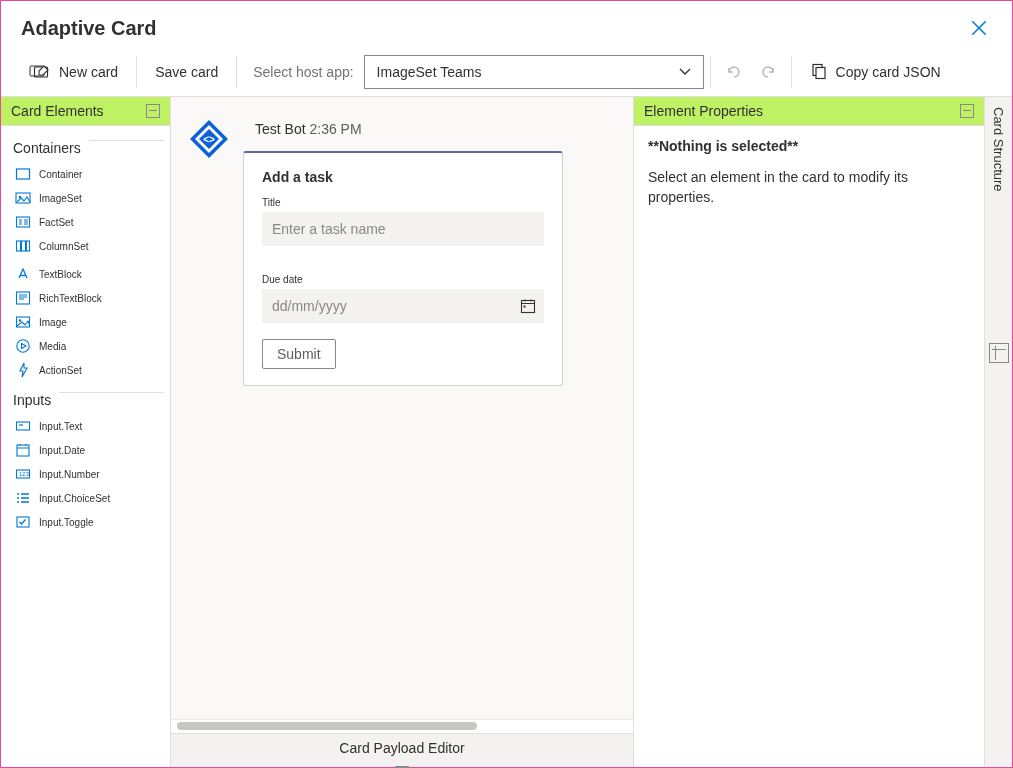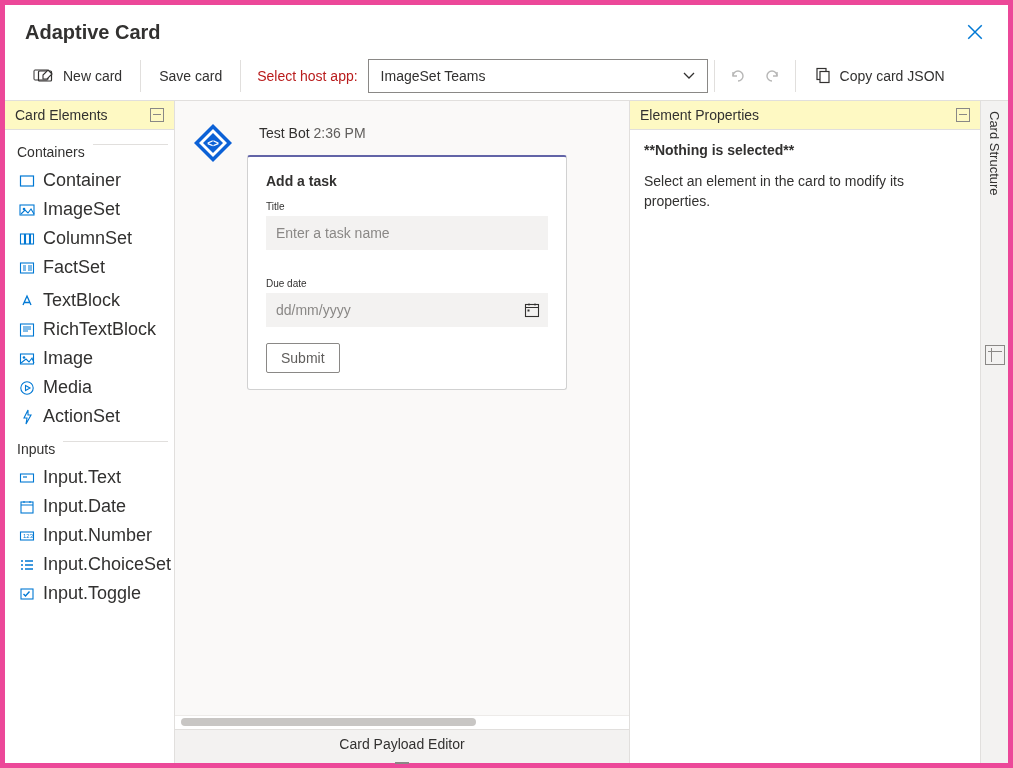--- a/index.html
+++ b/index.html
@@ -5,52 +5,52 @@
   * { box-sizing: border-box; margin: 0; padding: 0; }
   body {
     font-family: "Segoe UI", -apple-system, BlinkMacSystemFont, sans-serif;
     font-size: 14px;
     color: #323130;
     background: #fff;
     width: 1013px;
     height: 768px;
     overflow: hidden;
   }
-  .app { display:flex; flex-direction:column; height:100%; border:5px solid #ec4899; }
+  .app { display:flex; flex-direction:column; height:100%; border:1px solid #ec4899; }
 
   .titlebar { display:flex; align-items:center; justify-content:space-between; padding:10px 16px 2px 20px; }
   .title { font-size:20px; font-weight:700; }
 
   .toolbar { display:flex; align-items:center; gap:0; border-bottom:1px solid #e1dfdd; padding:6px 6px 6px 16px; height:50px; }
   .tool-btn { display:flex; align-items:center; gap:8px; padding:6px 12px; background:transparent; border:none; cursor:pointer; font-size:14px; color:#323130; }
   .tool-sep { width:1px; height:32px; background:#e1dfdd; margin:0 6px; }
-  .host-label { padding:0 10px; color:#b91c1c; }
+  .host-label { padding:0 10px; color:#737373; }
   .host-select { width:340px; height:34px; border:1px solid #8a8886; display:flex; align-items:center; justify-content:space-between; padding:0 12px; cursor:pointer; background:#fff; }
   .chev { width:12px; height:12px; }
 
   .iconbtn { width:34px; height:34px; display:flex; align-items:center; justify-content:center; border:none; background:transparent; cursor:pointer; }
   .iconbtn.disabled { opacity:.35; cursor:default; }
 
   .workspace { display:flex; flex:1; min-height:0; }
 
   .panel-left { width:170px; border-right:1px solid #e1dfdd; display:flex; flex-direction:column; }
-  .panel-head { display:flex; align-items:center; justify-content:space-between; background:#fef9c3; border-bottom:1px solid #e1dfdd; padding:6px 10px; font-size:14px; }
+  .panel-head { display:flex; align-items:center; justify-content:space-between; background:#bef264; border-bottom:1px solid #e1dfdd; padding:6px 10px; font-size:14px; }
   .collapse-box { width:14px; height:14px; border:1px solid #8a8886; position:relative; }
   .collapse-box::after { content:""; position:absolute; left:2px; right:2px; top:5px; height:1px; background:#8a8886; }
   .expand-box { width:14px; height:14px; border:1px solid #8a8886; position:relative; }
   .expand-box::after { content:""; position:absolute; left:2px; right:2px; top:5px; height:1px; background:#8a8886; }
   .expand-box::before { content:""; position:absolute; top:2px; bottom:2px; left:5px; width:1px; background:#8a8886; }
 
   .catalog { padding:8px 6px 0 12px; overflow:auto; }
   .cat-group { margin-bottom:4px; }
   .cat-title { font-weight:400; font-size:14px; display:flex; align-items:flex-start; gap:8px; padding:6px 0; }
   .cat-title .line { flex:1; height:1px; background:#e1dfdd; }
   .cat-item { display:flex; align-items:center; gap:8px; padding:4px 2px; cursor:pointer; }
   .cat-icon { width:16px; height:16px; display:flex; align-items:center; justify-content:center; }
-  .cat-item-label { font-size:18px; color:#323130; }
+  .cat-item-label { font-size:10px; color:#323130; }
 
   .panel-center { flex:1; display:flex; flex-direction:column; min-width:0; background:#faf9f8; border-right:1px solid #e1dfdd; }
   .canvas-wrap { flex:1; overflow:auto; padding:20px 16px; }
   .canvas { display:flex; gap:12px; align-items:flex-start; }
   .bot-avatar { width:44px; height:44px; display:flex; align-items:center; justify-content:center; flex-shrink:0; }
   .card-area { flex:1; }
   .bot-line { color:#605e5c; font-size:14px; padding:4px 12px 14px 12px; }
   .bot-line .name { color:#323130; }
   .card { border:1px solid #d1d1d1; border-top:2px solid #6264a7; border-radius:3px; padding:16px 18px; background:#fff; width:320px; }
   .card h4 { font-size:14px; font-weight:700; margin-bottom:12px; }
@@ -173,35 +173,35 @@
                   <rect x="1" y="3" width="14" height="10" stroke="#0078d4" stroke-width="1.1" fill="none"></rect>
                   <circle cx="5" cy="7" r="1.3" fill="#0078d4"></circle>
                   <path d="M2 12 L6 8 L9 11 L12 7 L15 12" stroke="#0078d4" stroke-width="1.1" fill="none"></path>
                 </svg>
               </span>
               <span class="cat-item-label">ImageSet</span>
             </div>
           <div class="cat-item">
               <span class="cat-icon">
                 <svg width="16" height="16" viewBox="0 0 16 16">
+                  <rect x="1.5" y="3" width="13" height="10" stroke="#0078d4" stroke-width="1.1" fill="none"></rect>
+                  <path d="M4 6 h3 M4 8 h3 M4 10 h3 M9 6 h4 M9 8 h4 M9 10 h4" stroke="#0078d4" stroke-width="1.1"></path>
+                </svg>
+              </span>
+              <span class="cat-item-label">FactSet</span>
+            </div>
+          <div class="cat-item">
+              <span class="cat-icon">
+                <svg width="16" height="16" viewBox="0 0 16 16">
                   <rect x="1.5" y="3" width="4" height="10" stroke="#0078d4" stroke-width="1.1" fill="none"></rect>
                   <rect x="6.5" y="3" width="4" height="10" stroke="#0078d4" stroke-width="1.1" fill="none"></rect>
                   <rect x="11.5" y="3" width="3" height="10" stroke="#0078d4" stroke-width="1.1" fill="none"></rect>
                 </svg>
               </span>
               <span class="cat-item-label">ColumnSet</span>
-            </div>
-          <div class="cat-item">
-              <span class="cat-icon">
-                <svg width="16" height="16" viewBox="0 0 16 16">
-                  <rect x="1.5" y="3" width="13" height="10" stroke="#0078d4" stroke-width="1.1" fill="none"></rect>
-                  <path d="M4 6 h3 M4 8 h3 M4 10 h3 M9 6 h4 M9 8 h4 M9 10 h4" stroke="#0078d4" stroke-width="1.1"></path>
-                </svg>
-              </span>
-              <span class="cat-item-label">FactSet</span>
             </div>
         </div>
 
         <div class="cat-group">
           <div class="cat-item">
               <span class="cat-icon">
                 <svg width="16" height="16" viewBox="0 0 16 16">
                   <path d="M4 12 L8 3 L12 12 M5.5 9.5 h5" stroke="#0078d4" stroke-width="1.3" fill="none"></path>
                 </svg>
               </span>

